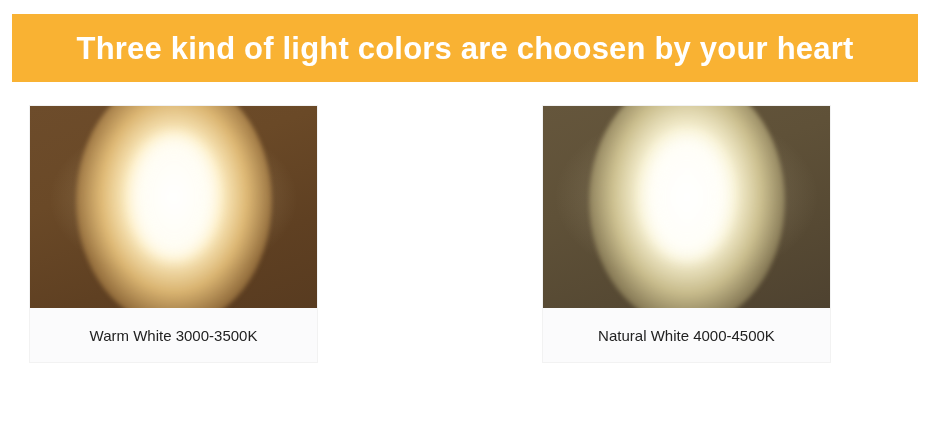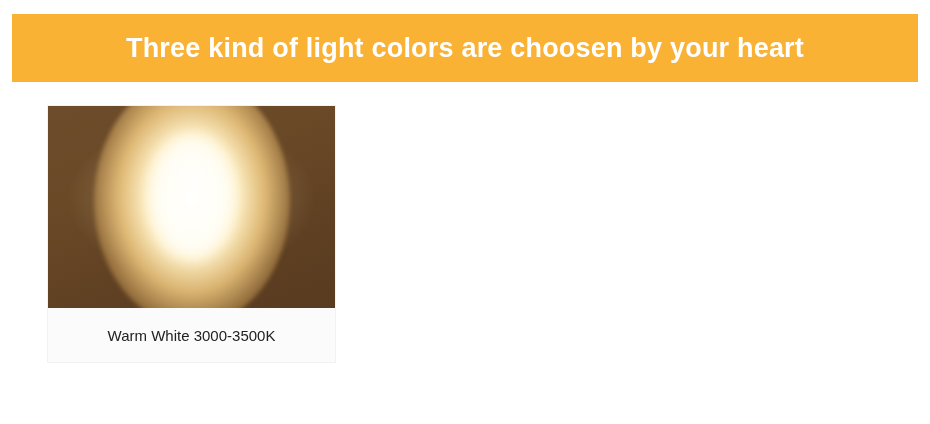--- a/index.html
+++ b/index.html
@@ -23,32 +23,32 @@
     width: 906px;
     height: 68px;
     background: #f9b233;
     display: flex;
     align-items: center;
     justify-content: center;
     box-sizing: border-box;
   }
   .banner-title {
     color: #ffffff;
-    font-size: 27px;
+    font-size: 31px;
     font-weight: bold;
     letter-spacing: 0.2px;
     white-space: nowrap;
     line-height: 1;
     font-family: "Liberation Sans", sans-serif;
   }
 
   
   .cards {
     position: absolute;
-    left: 48px;
+    left: 30px;
     top: 106px;
     width: 800px;
     height: 256px;
     display: flex;
     justify-content: space-between;
   }
   .card {
     width: 287px;
     height: 256px;
     background: #fbfbfb;
@@ -164,15 +164,25 @@
     <div class="card-image">
       <div class="base"></div>
       <div class="glow"></div>
       <div class="hotspot"></div>
     </div>
     <div class="card-caption">
       <span class="card-caption-text">Warm White 3000-3500K</span>
     </div>
   </div>
 
+  <div class="card c2">
+    <div class="card-image">
+      <div class="base"></div>
+      <div class="glow"></div>
+      <div class="hotspot"></div>
+    </div>
+    <div class="card-caption">
+      <span class="card-caption-text">Natural White 4000-4500K</span>
+    </div>
+  </div>
 
 
 </div>
 
 </body></html>

